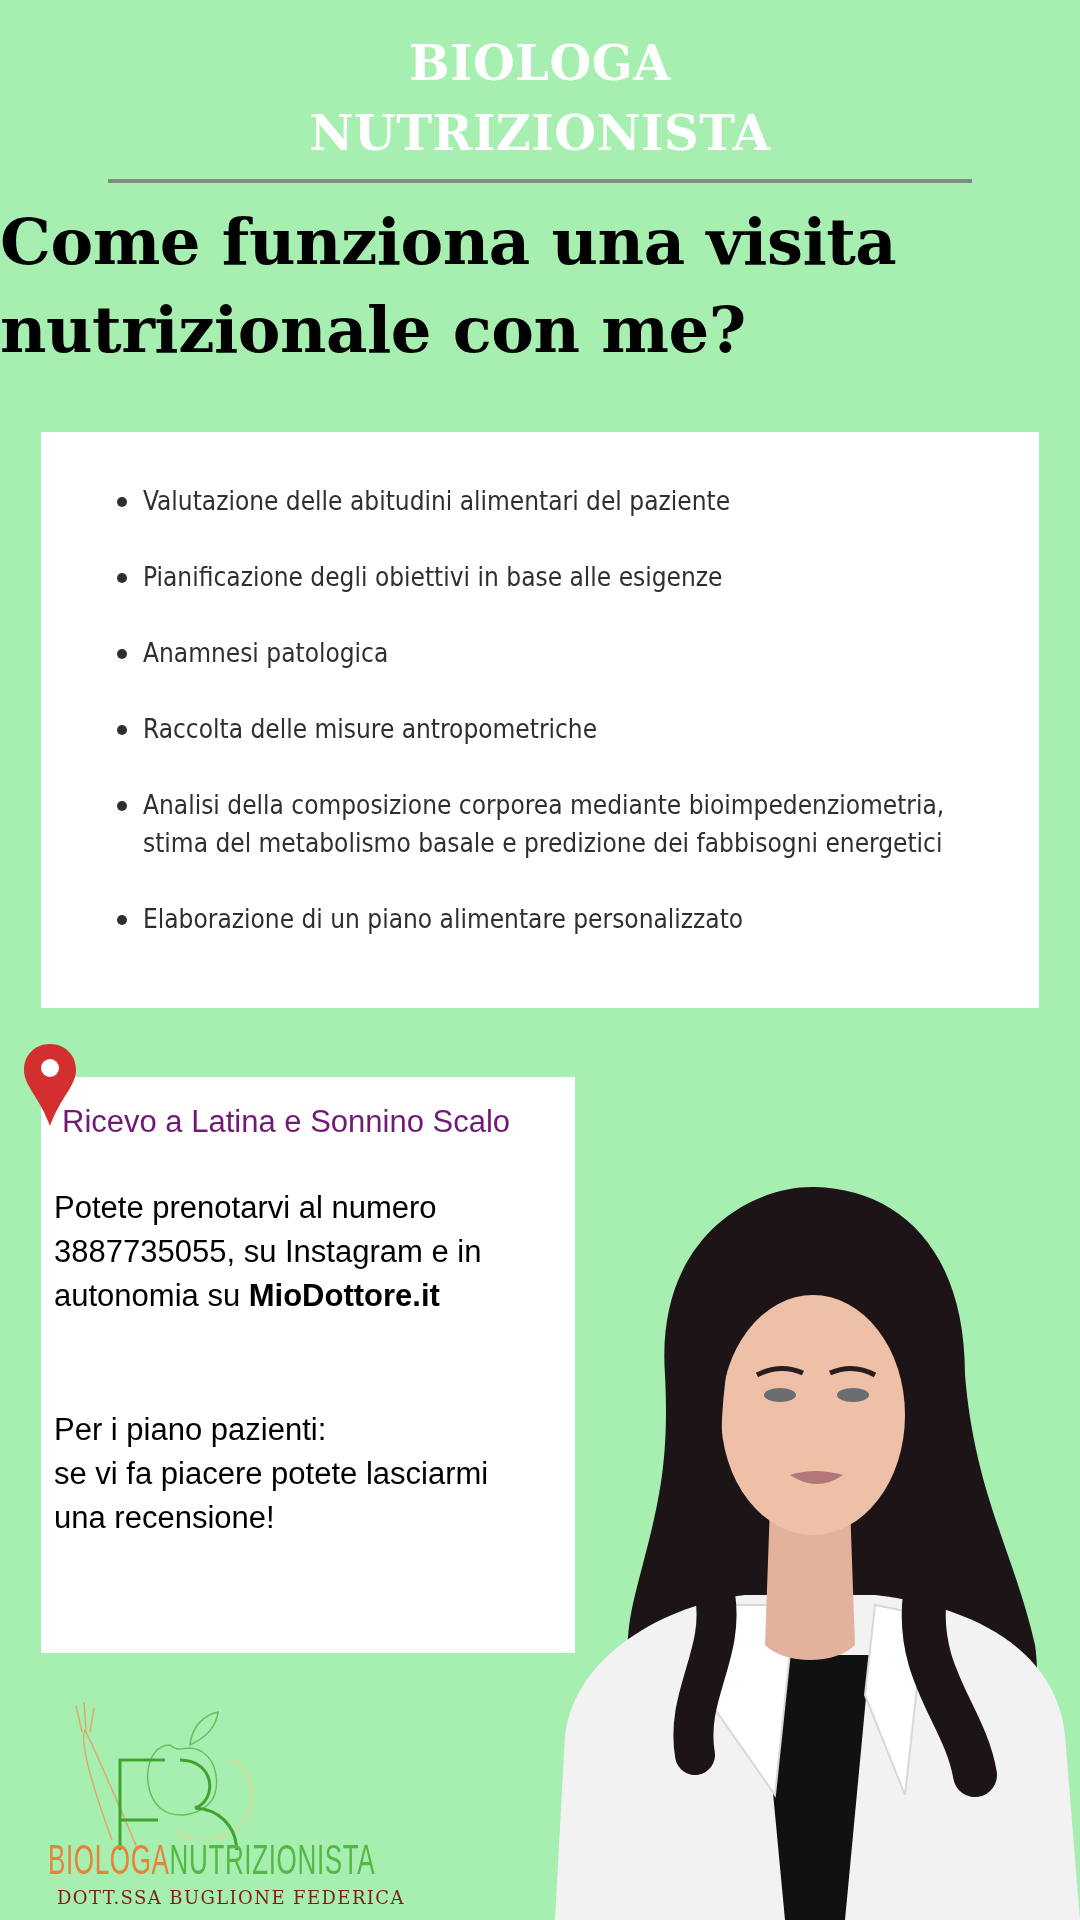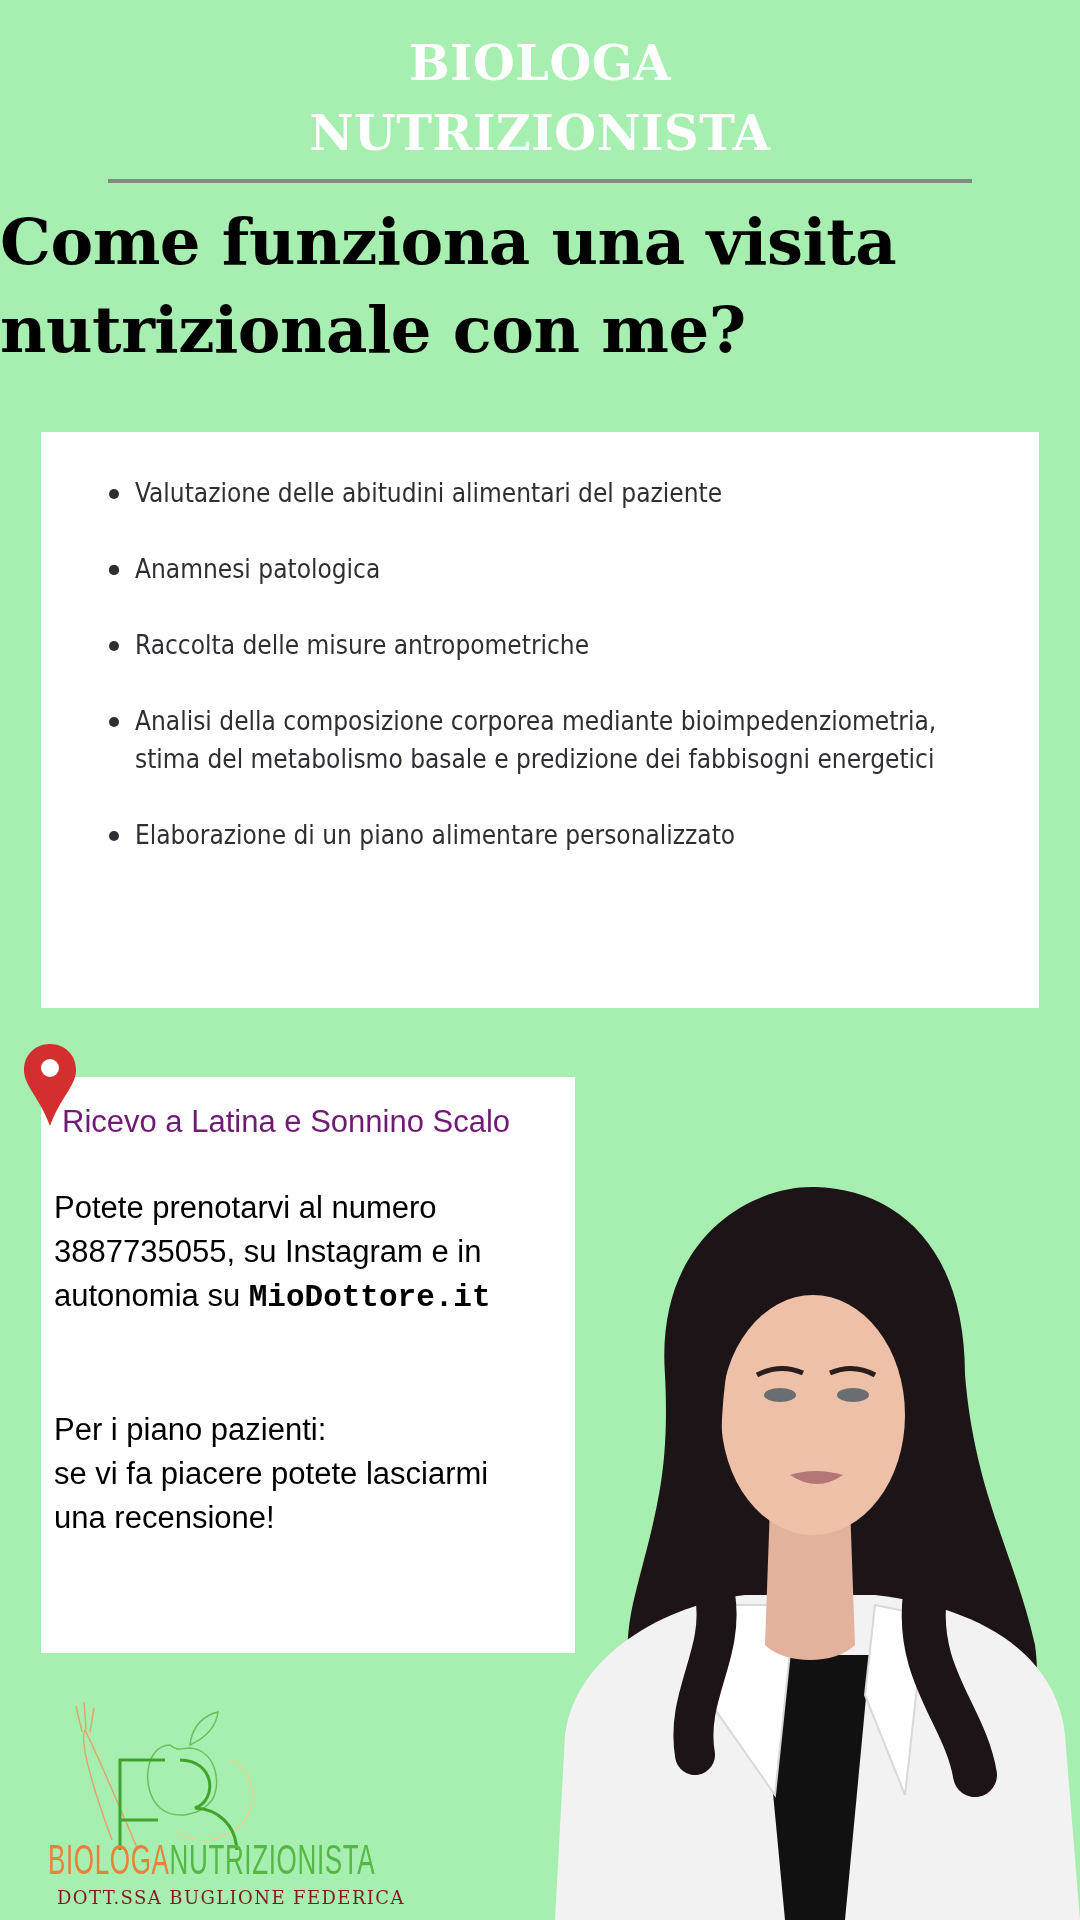--- a/index.html
+++ b/index.html
@@ -22,21 +22,21 @@
       position: absolute; left: 0; width: 1080px; top: 198px;
       text-align: left; color: #000000;
       font-family: "DejaVu Serif", serif; font-weight: bold;
       font-size: 64px; line-height: 88px; letter-spacing: -0.5px;
     }
     .steps-card {
       position: absolute; left: 41px; top: 432px; width: 998px; height: 576px;
       background: #ffffff;
     }
     .steps-list {
-      list-style: none; margin: 8px; padding: 0;
+      list-style: none; margin: 16px; padding: 0;
       position: absolute; left: 0; top: 34px; width: 100%;
     }
     .step {
       position: relative; padding-left: 86px; padding-right: 60px;
       color: #2e2f33; font-size: 26px; line-height: 38px;
       margin-bottom: 38px;
       font-family: "DejaVu Sans Condensed", "DejaVu Sans", sans-serif;
       font-stretch: condensed;
     }
     .step .bullet {
@@ -53,21 +53,21 @@
     .location-line {
       position: absolute; left: 62px; top: 1100px;
       font-size: 31px; line-height: 44px; color: #701a75;
       font-family: "Liberation Sans", sans-serif;
     }
     .booking-text {
       position: absolute; left: 54px; top: 1186px; width: 500px;
       font-size: 31px; line-height: 44px; color: #000;
       font-family: "Liberation Sans", sans-serif;
     }
-    .booking-text b { font-weight: bold; font-family: Liberation Mono, monospace; }
+    .booking-text b { font-weight: bold; }
     .review-text {
       position: absolute; left: 54px; top: 1408px; width: 500px;
       font-size: 31px; line-height: 44px; color: #000;
       font-family: "Liberation Sans", sans-serif;
     }
     .photo {
       position: absolute; left: 545px; top: 1175px; width: 535px; height: 745px;
       overflow: hidden;
     }
     .logo {
@@ -99,21 +99,21 @@
 <div class="divider"></div>
 
 <div class="main-question">
   <div>Come funziona una visita</div>
   <div>nutrizionale con me?</div>
 </div>
 
 <div class="steps-card">
   <ul class="steps-list">
     <li class="step"><span class="bullet"></span><span>Valutazione delle abitudini alimentari del paziente</span></li>
-    <li class="step"><span class="bullet"></span></li>
+    <li class="step"><span class="bullet"></span><span>Pianificazione degli obiettivi in base alle esigenze</span></li>
     <li class="step"><span class="bullet"></span><span>Anamnesi patologica</span></li>
     <li class="step"><span class="bullet"></span><span>Raccolta delle misure antropometriche</span></li>
     <li class="step"><span class="bullet"></span><span>Analisi della composizione corporea mediante bioimpedenziometria, stima del metabolismo basale e predizione dei fabbisogni energetici</span></li>
     <li class="step"><span class="bullet"></span><span>Elaborazione di un piano alimentare personalizzato</span></li>
   </ul>
 </div>
 
 <div class="info-card"></div>
 
 <svg class="pin" viewBox="0 0 56 86">

